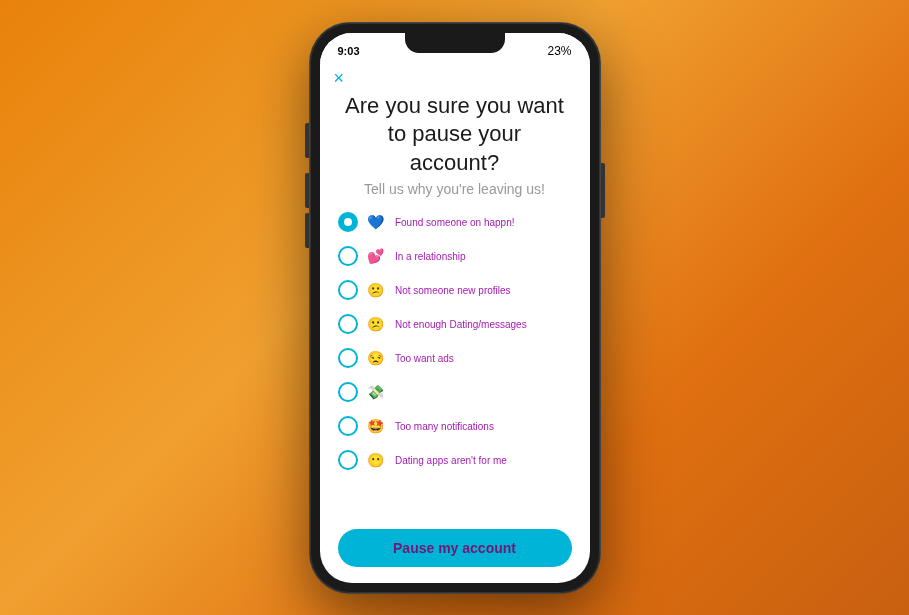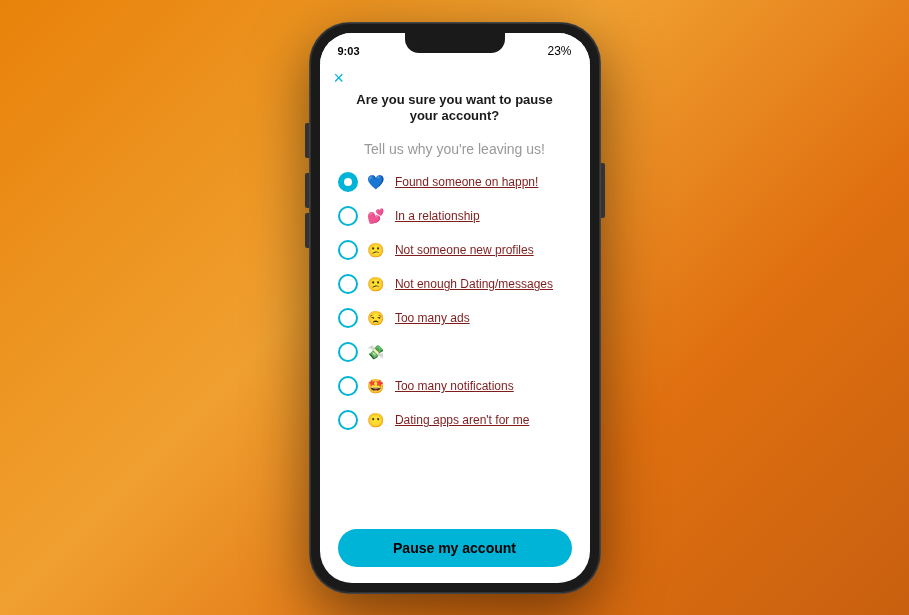--- a/index.html
+++ b/index.html
@@ -121,25 +121,25 @@
       font-weight: 300;
       line-height: 1;
     }
 
     .heading-section {
       text-align: center;
       padding: 4px 24px 4px;
     }
 
     .heading-title {
-      font-size: 13px;
-      font-weight: 700;
+      font-size: 22px;
+      font-weight: 400;
       color: #1a1a1a;
       line-height: 1.3;
-      margin-bottom: 16px;
+      margin-bottom: 4px;
     }
 
     .heading-subtitle {
       font-size: 14px;
       color: #999;
     }
 
     .options-list {
       flex: 1;
       overflow: hidden;
@@ -176,33 +176,32 @@
       border-radius: 50%;
       background: #fff;
     }
 
     .option-emoji {
       font-size: 14px;
       flex-shrink: 0;
     }
 
     .option-label {
-      font-size: 12px;
-      color: #7f1d1d;
-      text-decoration: underline;
+      font-size: 10px;
+      color: #a21caf;
     }
 
     .bottom-btn-area {
       padding: 6px 18px 8px;
     }
 
     .pause-btn {
       width: 100%;
       background: #00b4d8;
-      color: #000000;
+      color: #701a75;
       border: none;
       border-radius: 25px;
       padding: 11px;
       font-size: 14px;
       font-weight: 600;
       cursor: pointer;
     }
   </style>
 </head>
 <body>
@@ -249,21 +248,21 @@
             <span class="option-label">Not someone new profiles</span>
           </div>
           <div class="option-item">
             <div class="radio-circle"></div>
             <span class="option-emoji">😕</span>
             <span class="option-label">Not enough Dating/messages</span>
           </div>
           <div class="option-item">
             <div class="radio-circle"></div>
             <span class="option-emoji">😒</span>
-            <span class="option-label">Too many ads</span>
+            <span class="option-label">Too want ads</span>
           </div>
           <div class="option-item">
             <div class="radio-circle"></div>
             <span class="option-emoji">💸</span>
           </div>
           <div class="option-item">
             <div class="radio-circle"></div>
             <span class="option-emoji">🤩</span>
             <span class="option-label">Too many notifications</span>
           </div>

